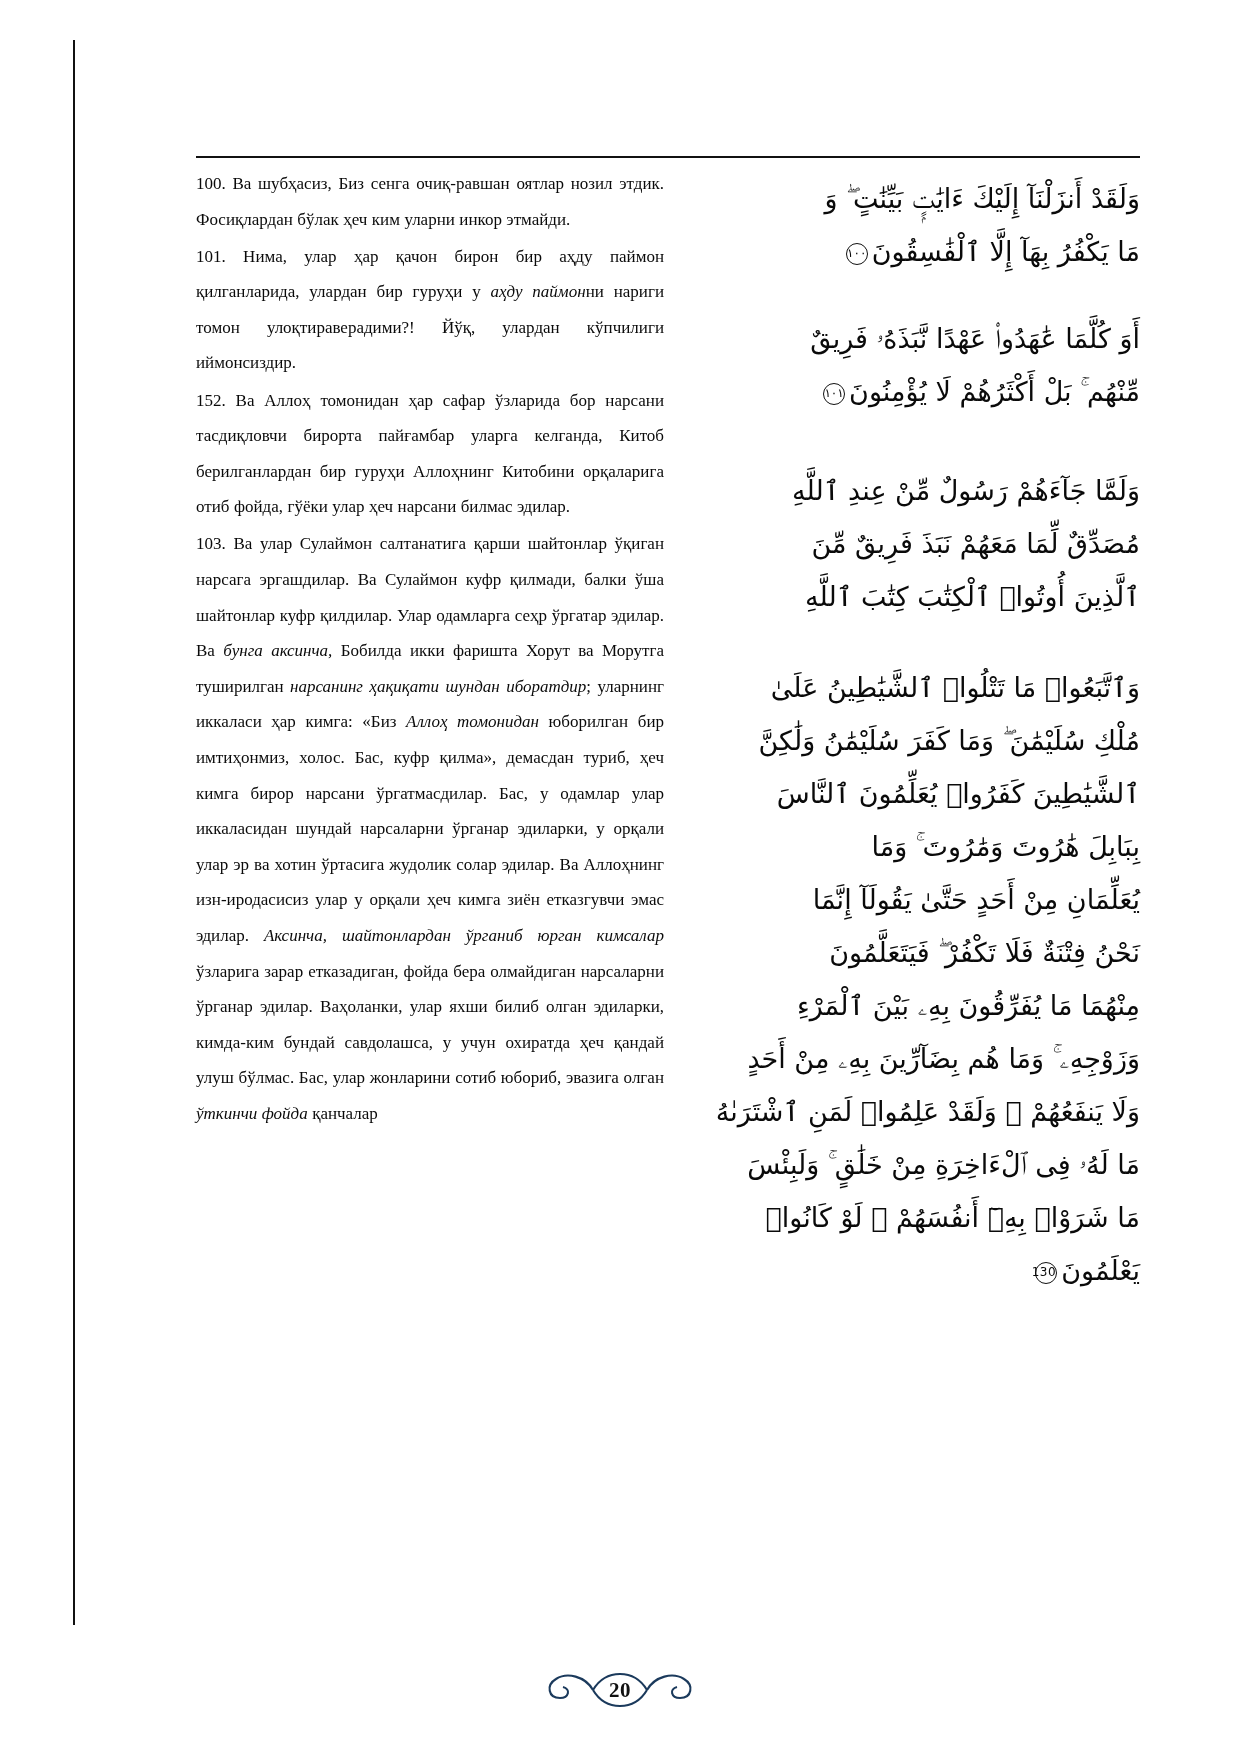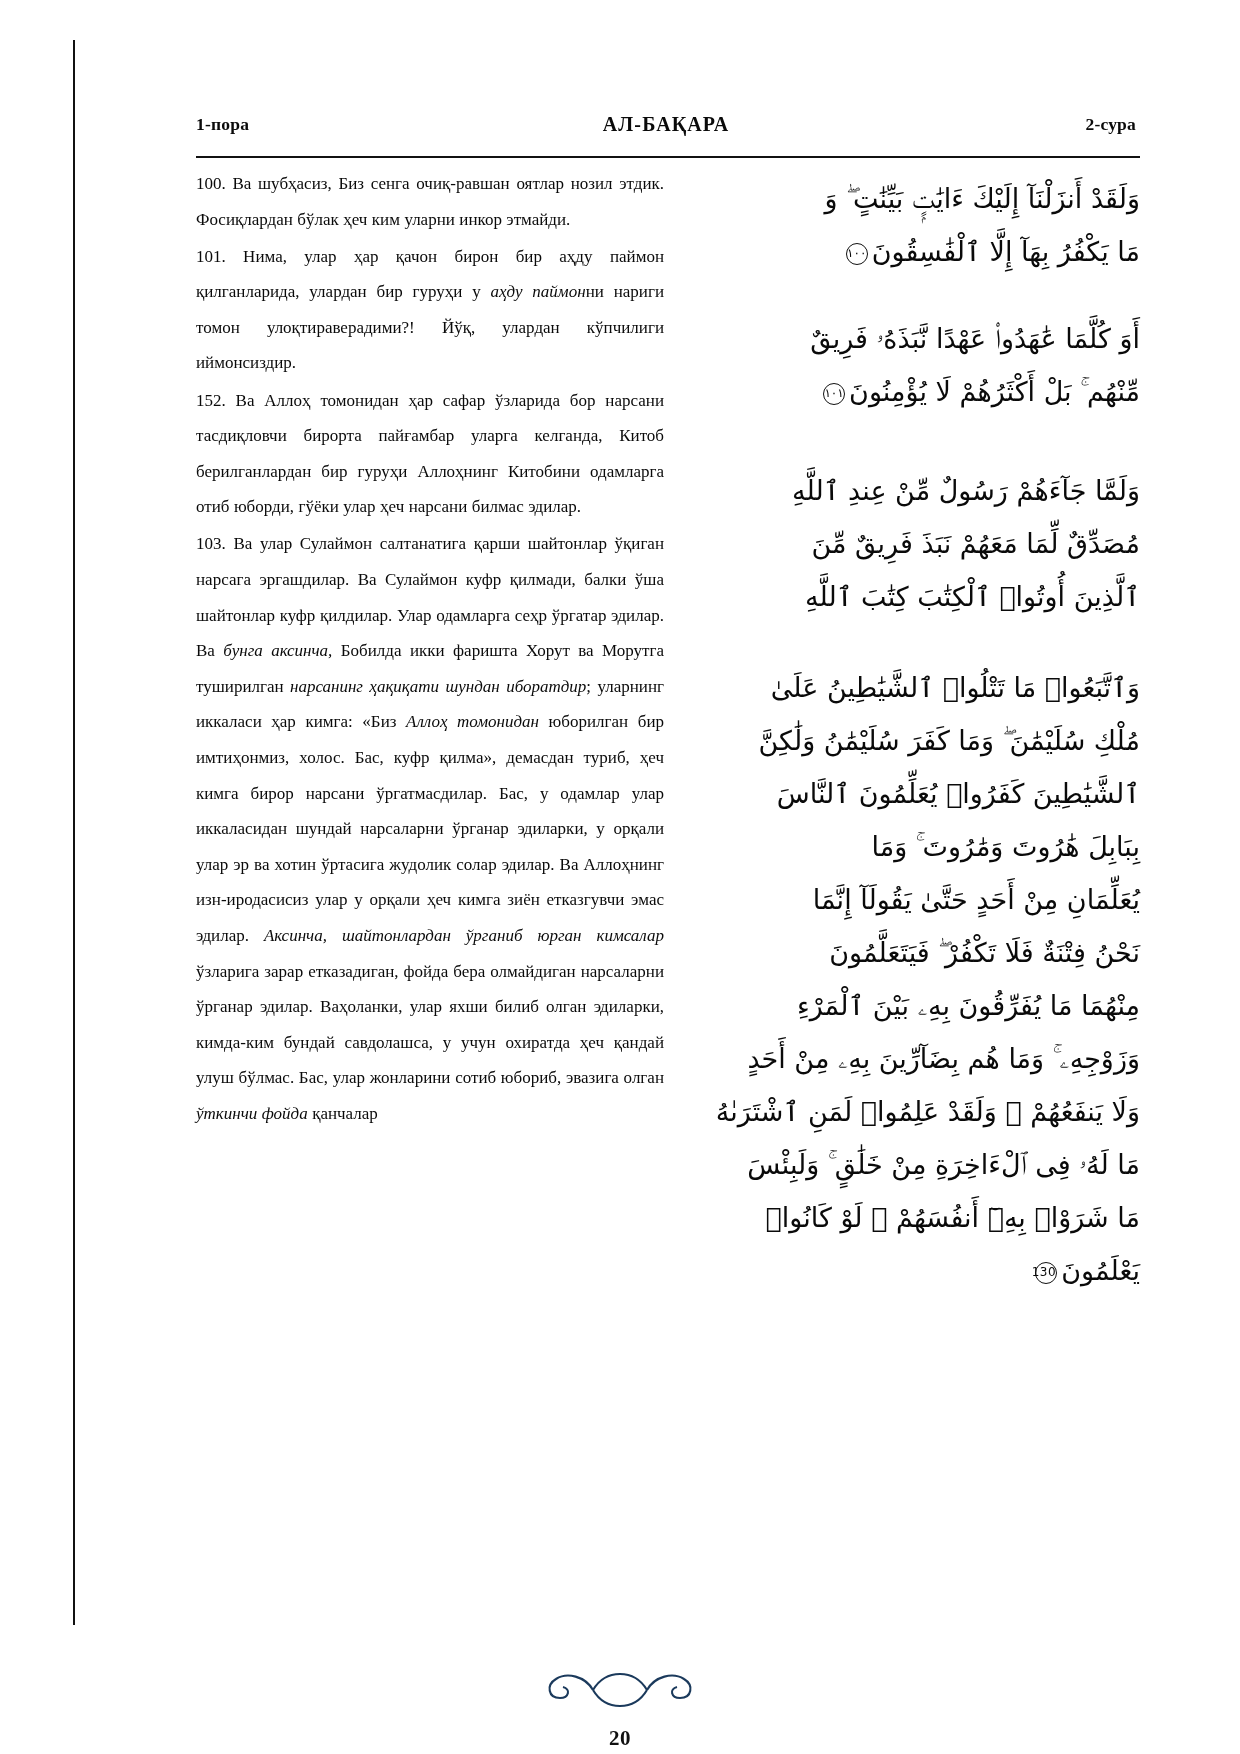--- a/index.html
+++ b/index.html
@@ -155,44 +155,38 @@
   .folio .folio-num {
     position: absolute;
     left: 50%;
     top: 50%;
     transform: translate(-50%, -50%);
     font-size: 21px;
     font-weight: bold;
     font-family: "Liberation Serif", serif;
     color: #111;
     letter-spacing: .5px;
-    margin-top: 48px;
   }
 </style>
 </head>
 <body>
 
 <div class="page">
 
   <div class="rule-left-vert"></div>
 
-  <div class="runhead">
-    <span class="rh-left">1-пора</span>
-    <span class="rh-center">АЛ-БАҚАРА</span>
-    <span class="rh-right">2-сура</span>
-  </div>
 
   <div class="rule-top"></div>
 
   <div class="body-cols">
 
     <div class="col-uz" id="col-uz">
         <p class="verse"><span class="vnum">100.</span><span> Ва шубҳасиз, Биз сенга очиқ-равшан оятлар нозил этдик. Фосиқлардан бўлак ҳеч ким уларни инкор этмайди.</span></p>
         <p class="verse"><span class="vnum">101.</span><span> Нима, улар ҳар қачон бирон бир аҳду паймон қилганларида, улардан бир гуруҳи у </span><i>аҳду паймон</i><span>ни нариги томон улоқтираверадими?! Йўқ, улардан кўпчилиги иймонсиздир.</span></p>
-        <p class="verse"><span class="vnum">152.</span><span> Ва Аллоҳ томонидан ҳар сафар ўзларида бор нарсани тасдиқловчи бирорта пайғамбар уларга келганда, Китоб берилганлардан бир гуруҳи Аллоҳнинг Китобини одамларга отиб юборди, гўёки улар ҳеч нарсани билмас эдилар.</span></p>
+        <p class="verse"><span class="vnum">152.</span><span> Ва Аллоҳ томонидан ҳар сафар ўзларида бор нарсани тасдиқловчи бирорта пайғамбар уларга келганда, Китоб берилганлардан бир гуруҳи Аллоҳнинг Китобини орқаларига отиб фойда, гўёки улар ҳеч нарсани билмас эдилар.</span></p>
         <p class="verse"><span class="vnum">103.</span><span> Ва улар Сулаймон салтанатига қарши шайтонлар ўқиган нарсага эргашдилар. Ва Сулаймон куфр қилмади, балки ўша шайтонлар куфр қилдилар. Улар одамларга сеҳр ўргатар эдилар. Ва </span><i>бунга аксинча,</i><span> Бобилда икки фаришта Хорут ва Морутга туширилган </span><i>нарсанинг ҳақиқати шундан иборатдир</i><span>; уларнинг иккаласи ҳар кимга: «Биз </span><i>Аллоҳ томонидан</i><span> юборилган бир имтиҳонмиз, холос. Бас, куфр қилма», демасдан туриб, ҳеч кимга бирор нарсани ўргатмасдилар. Бас, у одамлар улар иккаласидан шундай нарсаларни ўрганар эдиларки, у орқали улар эр ва хотин ўртасига жудолик солар эдилар. Ва Аллоҳнинг изн-иродасисиз улар у орқали ҳеч кимга зиён етказгувчи эмас эдилар. </span><i>Аксинча, шайтонлардан ўрганиб юрган кимсалар</i><span> ўзларига зарар етказадиган, фойда бера олмайдиган нарсаларни ўрганар эдилар. Ваҳоланки, улар яхши билиб олган эдиларки, кимда-ким бундай савдолашса, у учун охиратда ҳеч қандай улуш бўлмас. Бас, улар жонларини сотиб юбориб, эвазига олган </span><i>ўткинчи фойда</i><span> қанчалар</span></p>
       </div>
 
     <div class="col-ar" id="col-ar">
         <div class="ayah-block blk-100">
           <div class="ayah-line">وَلَقَدْ أَنزَلْنَآ إِلَيْكَ ءَايَٰتٍۭ بَيِّنَٰتٍ ۖ وَ</div>
           <div class="ayah-line">مَا يَكْفُرُ بِهَآ إِلَّا ٱلْفَٰسِقُونَ<span class="ayah-end">١٠٠</span></div>
         </div>
         <div class="ayah-block blk-101">
           <div class="ayah-line">أَوَ كُلَّمَا عَٰهَدُوا۟ عَهْدًا نَّبَذَهُۥ فَرِيقٌ</div>

